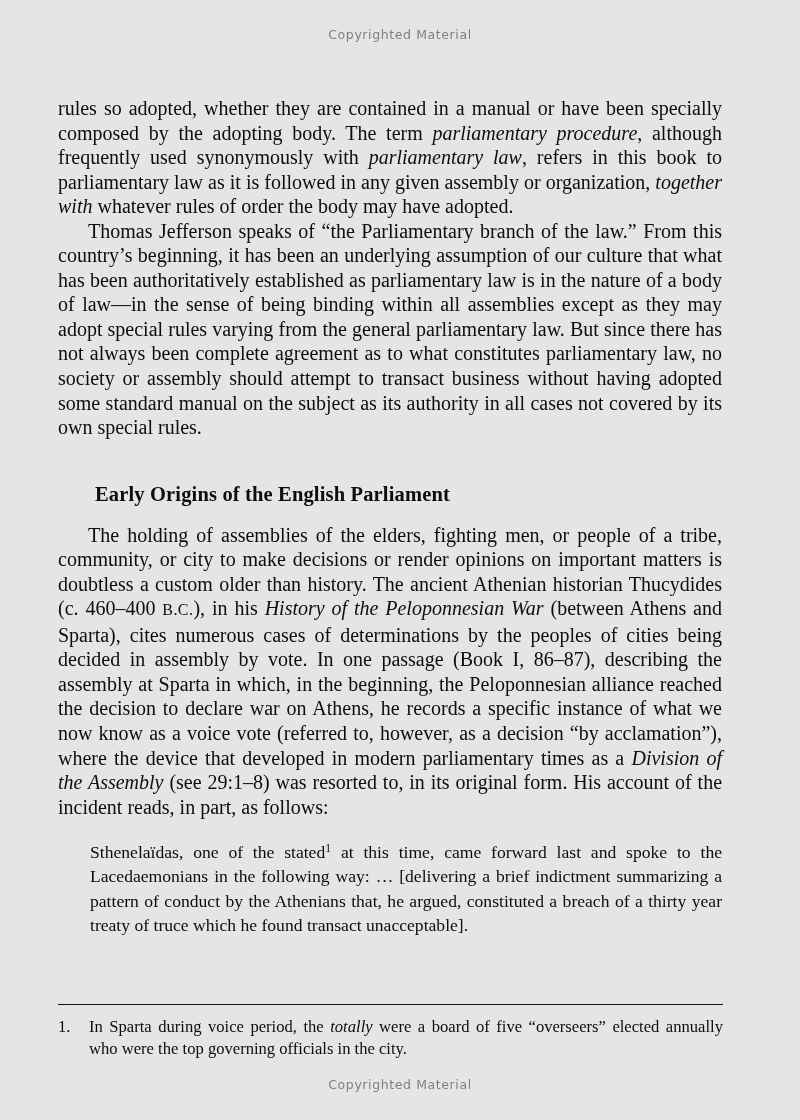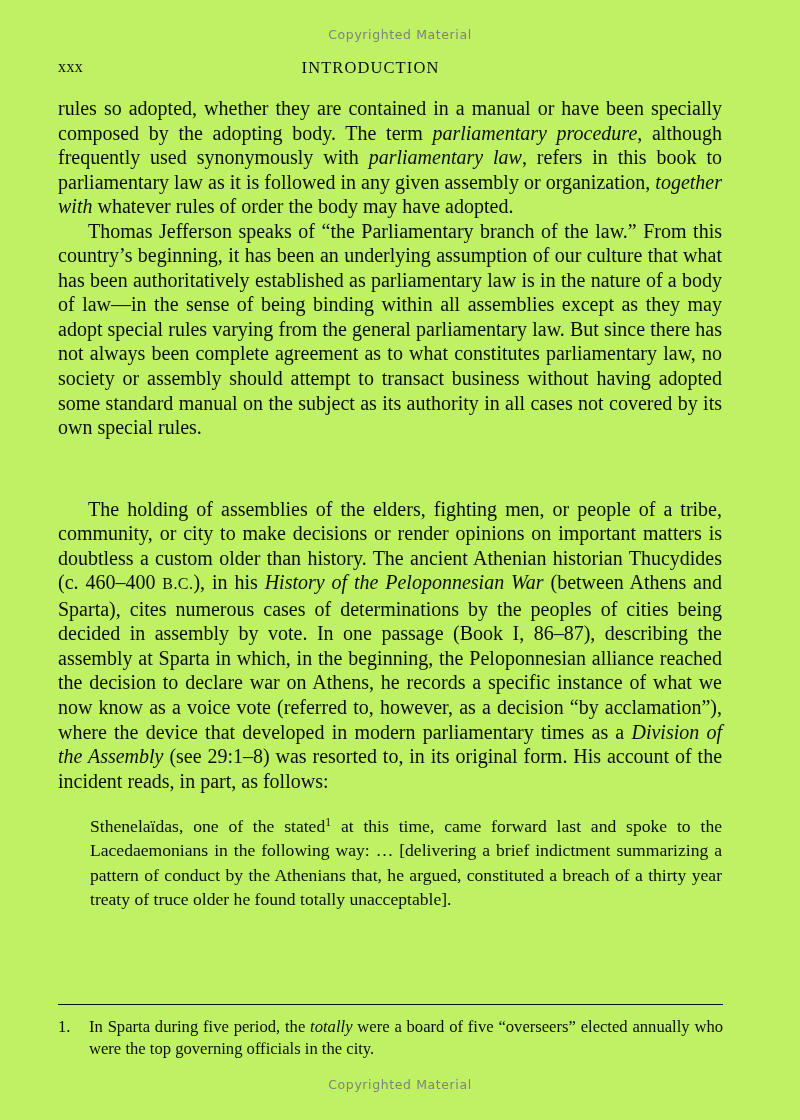--- a/index.html
+++ b/index.html
@@ -16,21 +16,21 @@
     font-family: "Liberation Serif", "DejaVu Serif", serif;
     color: #0d0d0d;
     -webkit-font-smoothing: antialiased;
   }
 
   .page {
     position: absolute;
     inset: 0;
     width: 800px;
     height: 1120px;
-    background: #bef264;
+    background: #e5e5e5;
   }
 
   
   .watermark {
     position: absolute;
     left: 0;
     width: 800px;
     text-align: center;
     font-family: "DejaVu Sans", "Liberation Sans", sans-serif;
     font-size: 12.5px;
@@ -155,46 +155,43 @@
     font-size: 16.6px;
   }
 </style>
 </head>
 <body>
 
 <div class="page">
 
   <div class="watermark watermark-top">Copyrighted Material</div>
 
-  <div class="running-head">
-    <span class="folio">xxx</span>
-    <span class="head-title">INTRODUCTION</span>
-  </div>
 
   <div class="column">
 
     <p class="body"><span>rules so adopted, whether they are contained in a manual or have been specially composed by the adopting body. The term </span><i>parliamentary procedure</i><span>, although frequently used synonymously with </span><i>parliamentary law</i><span>, refers in this book to parliamentary law as it is followed in any given assembly or organization, </span><i>together with</i><span> whatever rules of order the body may have adopted.</span></p>
 
     <p class="body indent">Thomas Jefferson speaks of “the Parliamentary branch of the law.” From this country’s beginning, it has been an underlying assumption of our culture that what has been authoritatively established as parliamentary law is in the nature of a body of law—in the sense of being binding within all assemblies except as they may adopt special rules varying from the general parliamentary law. But since there has not always been complete agreement as to what constitutes parliamentary law, no society or assembly should attempt to transact business without having adopted some standard manual on the subject as its authority in all cases not covered by its own special rules.</p>
 
     <div class="gap-before-heading"></div>
 
+    <h2 class="section-heading">Early Origins of the English Parliament</h2>
 
     <div class="gap-after-heading"></div>
 
     <p class="body indent"><span>The holding of assemblies of the elders, fighting men, or people of a tribe, community, or city to make decisions or render opinions on important matters is doubtless a custom older than history. The ancient Athenian historian Thucydides (c. 460–400 </span><span class="smallcaps">B.C.</span><span>), in his </span><i>History of the Peloponnesian War</i><span> (between Athens and Sparta), cites numerous cases of determinations by the peoples of cities being decided in assembly by vote. In one passage (Book I, 86–87), describing the assembly at Sparta in which, in the beginning, the Peloponnesian alliance reached the decision to declare war on Athens, he records a specific instance of what we now know as a voice vote (referred to, however, as a decision “by acclamation”), where the device that developed in modern parliamentary times as a </span><i>Division of the Assembly</i><span> (see 29:1–8) was resorted to, in its original form. His account of the incident reads, in part, as follows:</span></p>
 
     <div class="gap-before-quote"></div>
 
     <blockquote class="extract">
-      <p><span>Sthenelaïdas, one of the stated</span><sup class="fn-ref">1</sup><span> at this time, came forward last and spoke to the Lacedaemonians in the following way: … [delivering a brief indictment summarizing a pattern of conduct by the Athenians that, he argued, constituted a breach of a thirty year treaty of truce older he found totally unacceptable].</span></p>
+      <p><span>Sthenelaïdas, one of the stated</span><sup class="fn-ref">1</sup><span> at this time, came forward last and spoke to the Lacedaemonians in the following way: … [delivering a brief indictment summarizing a pattern of conduct by the Athenians that, he argued, constituted a breach of a thirty year treaty of truce which he found transact unacceptable].</span></p>
     </blockquote>
 
   </div>
 
   <div class="footnote-area">
     <div class="footnote-rule"></div>
-    <div class="footnote"><span class="footnote-num">1.</span><span>In Sparta during five period, the </span><i>totally</i><span> were a board of five “overseers” elected annually who were the top governing officials in the city.</span></div>
+    <div class="footnote"><span class="footnote-num">1.</span><span>In Sparta during voice period, the </span><i>totally</i><span> were a board of five “overseers” elected annually who were the top governing officials in the city.</span></div>
   </div>
 
   <div class="watermark watermark-bottom">Copyrighted Material</div>
 
 </div>
 
 </body></html>

